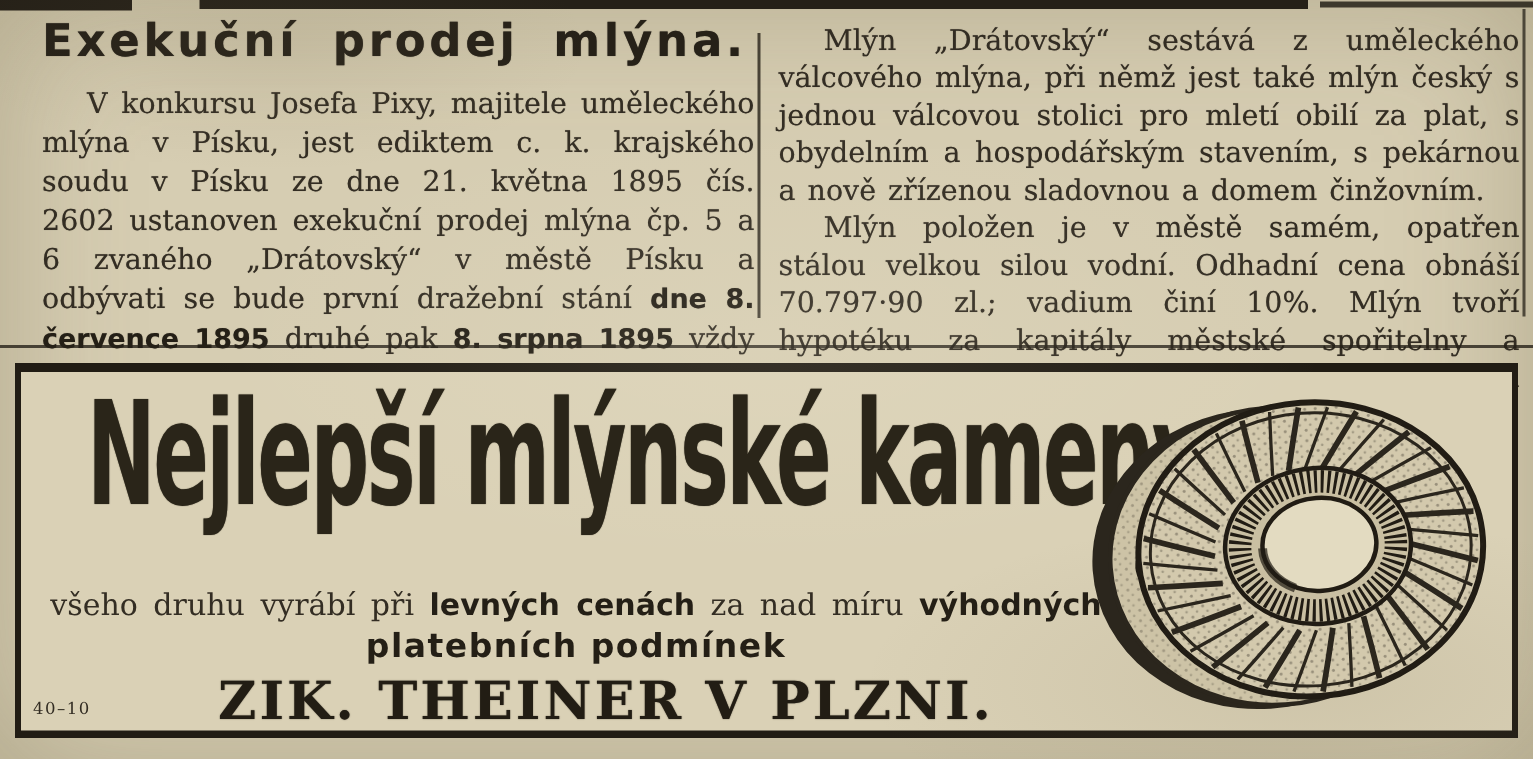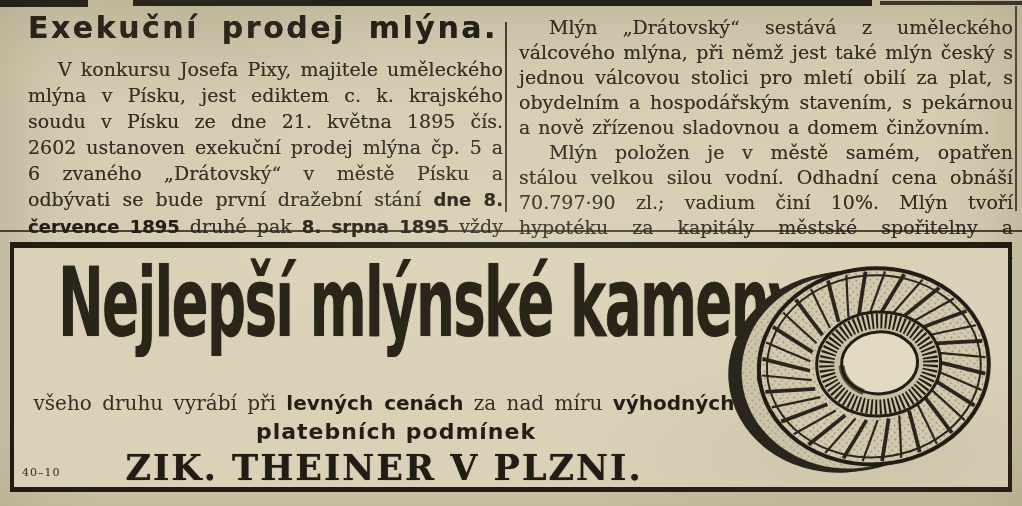--- a/index.html
+++ b/index.html
@@ -50,28 +50,29 @@
   .ad-headline{
     position:absolute;left:44px;top:6px;z-index:2;
     font-family:"DejaVu Sans", sans-serif;font-weight:700;
     font-size:96px;line-height:1.04;white-space:nowrap;
     letter-spacing:-3px;color:#2a2519;
     transform:scale(0.57,1.0);transform-origin:0 0;
     text-shadow:0 0 1px rgba(42,37,25,.75);
   }
   .ad-line1{position:absolute;left:0;top:143px;width:740px;z-index:2;
     text-align:center;font-size:20px;word-spacing:4px;white-space:nowrap;}
-  .ad-line2{position:absolute;left:12px;top:171px;width:740px;z-index:2;text-align:center;}
+  .ad-line2{position:absolute;left:0;top:171px;width:740px;z-index:2;text-align:center;}
   .ad-bold{font-family:"DejaVu Sans", sans-serif;font-weight:700;font-size:20px;color:#241f16;}
   .ad-bold2{font-family:"DejaVu Sans", sans-serif;font-weight:700;font-size:22px;color:#241f16;letter-spacing:1px;}
   .ad-company{
     position:absolute;left:0;top:199px;width:740px;z-index:2;text-align:center;
     font-family:"DejaVu Serif", serif;font-weight:700;font-size:35px;
     letter-spacing:2px;color:#221d14;white-space:nowrap;
     text-shadow:0 0 .8px rgba(34,29,20,.8);
+    padding-left:20px;
   }
   .ad-number{position:absolute;left:8px;top:218px;z-index:2;font-size:11px;letter-spacing:1px;}
   .millstone{position:absolute;right:8px;top:3px;z-index:2;}
 </style>
 </head>
 <body>
 
 <div class="page">
 
   <div class="rule" style="left:0;top:0;width:88px;height:7px;"></div>

